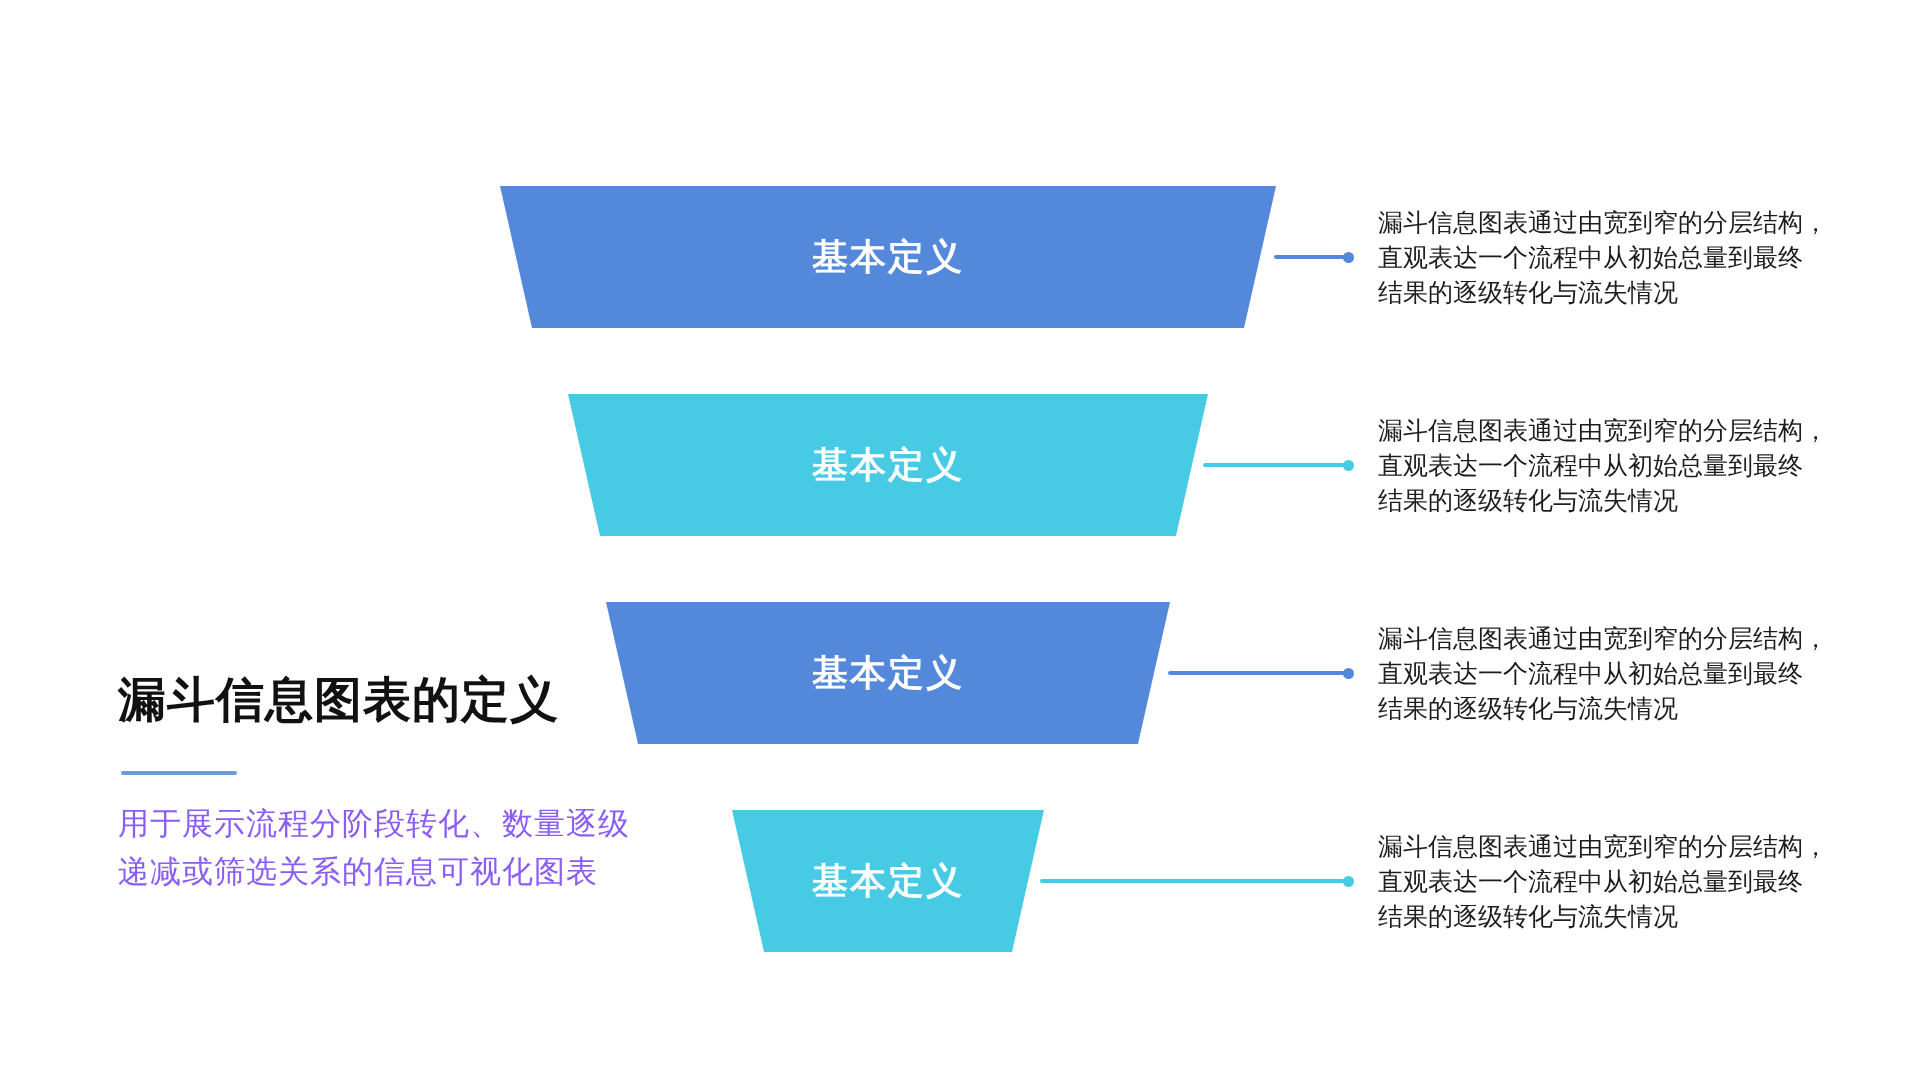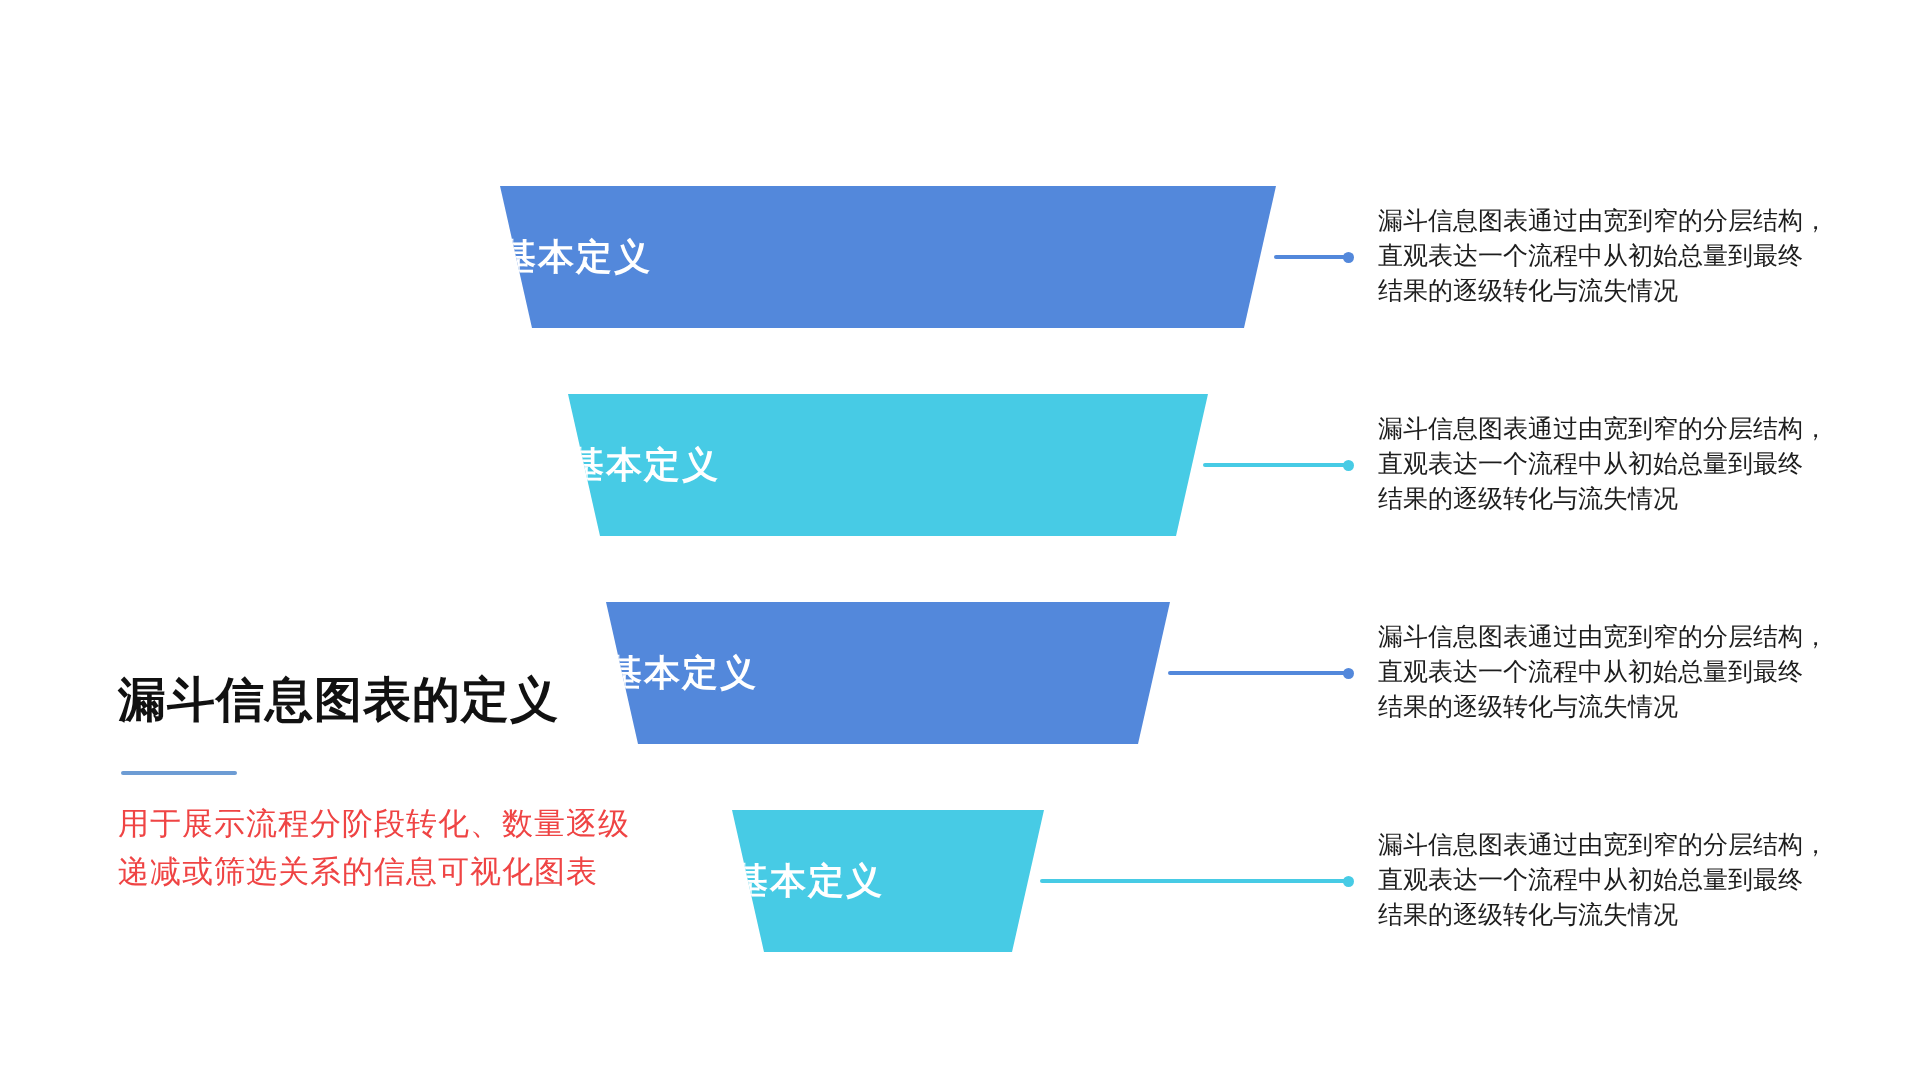--- a/index.html
+++ b/index.html
@@ -12,39 +12,38 @@
     position:absolute;left:118px;top:668px;
     font-size:48px;font-weight:bold;color:#111111;letter-spacing:1px;
     white-space:nowrap;
   }
   .title-underline{
     position:absolute;left:121px;top:771px;width:116px;height:4px;
     border-radius:2px;
   }
   .page-subtitle{
     position:absolute;left:118px;top:800px;
-    font-size:31px;line-height:48px;letter-spacing:1px;color:#ef4444;
+    font-size:31px;line-height:48px;letter-spacing:1px;color:#8b5cf6;
     white-space:pre-line;
   }
   
   .trap{
     position:absolute;height:142px;
-    display:flex;align-items:center;justify-content:flex-start;
+    display:flex;align-items:center;justify-content:center;
   }
   .trap-label{
     color:#ffffff;font-size:36px;font-weight:bold;letter-spacing:2px;
     white-space:nowrap;
   }
   .cline{position:absolute;height:4px;border-radius:2px;}
   .cdot{position:absolute;width:11px;height:11px;border-radius:50%;}
   .desc{
     position:absolute;width:500px;
     font-size:25px;line-height:35px;color:#1d1d1d;
     white-space:pre-line;
-    font-family:Liberation Mono, monospace;
   }
 </style>
 </head>
 <body>
 
 <div class="canvas" style="background: rgb(255, 255, 255);">
 
   <section>
     <div class="page-title" style="color: rgb(17, 17, 17); font-family: Liberation Serif, serif;">漏斗信息图表的定义</div>
     <div class="title-underline" style="background: rgb(109, 156, 212);"></div>

